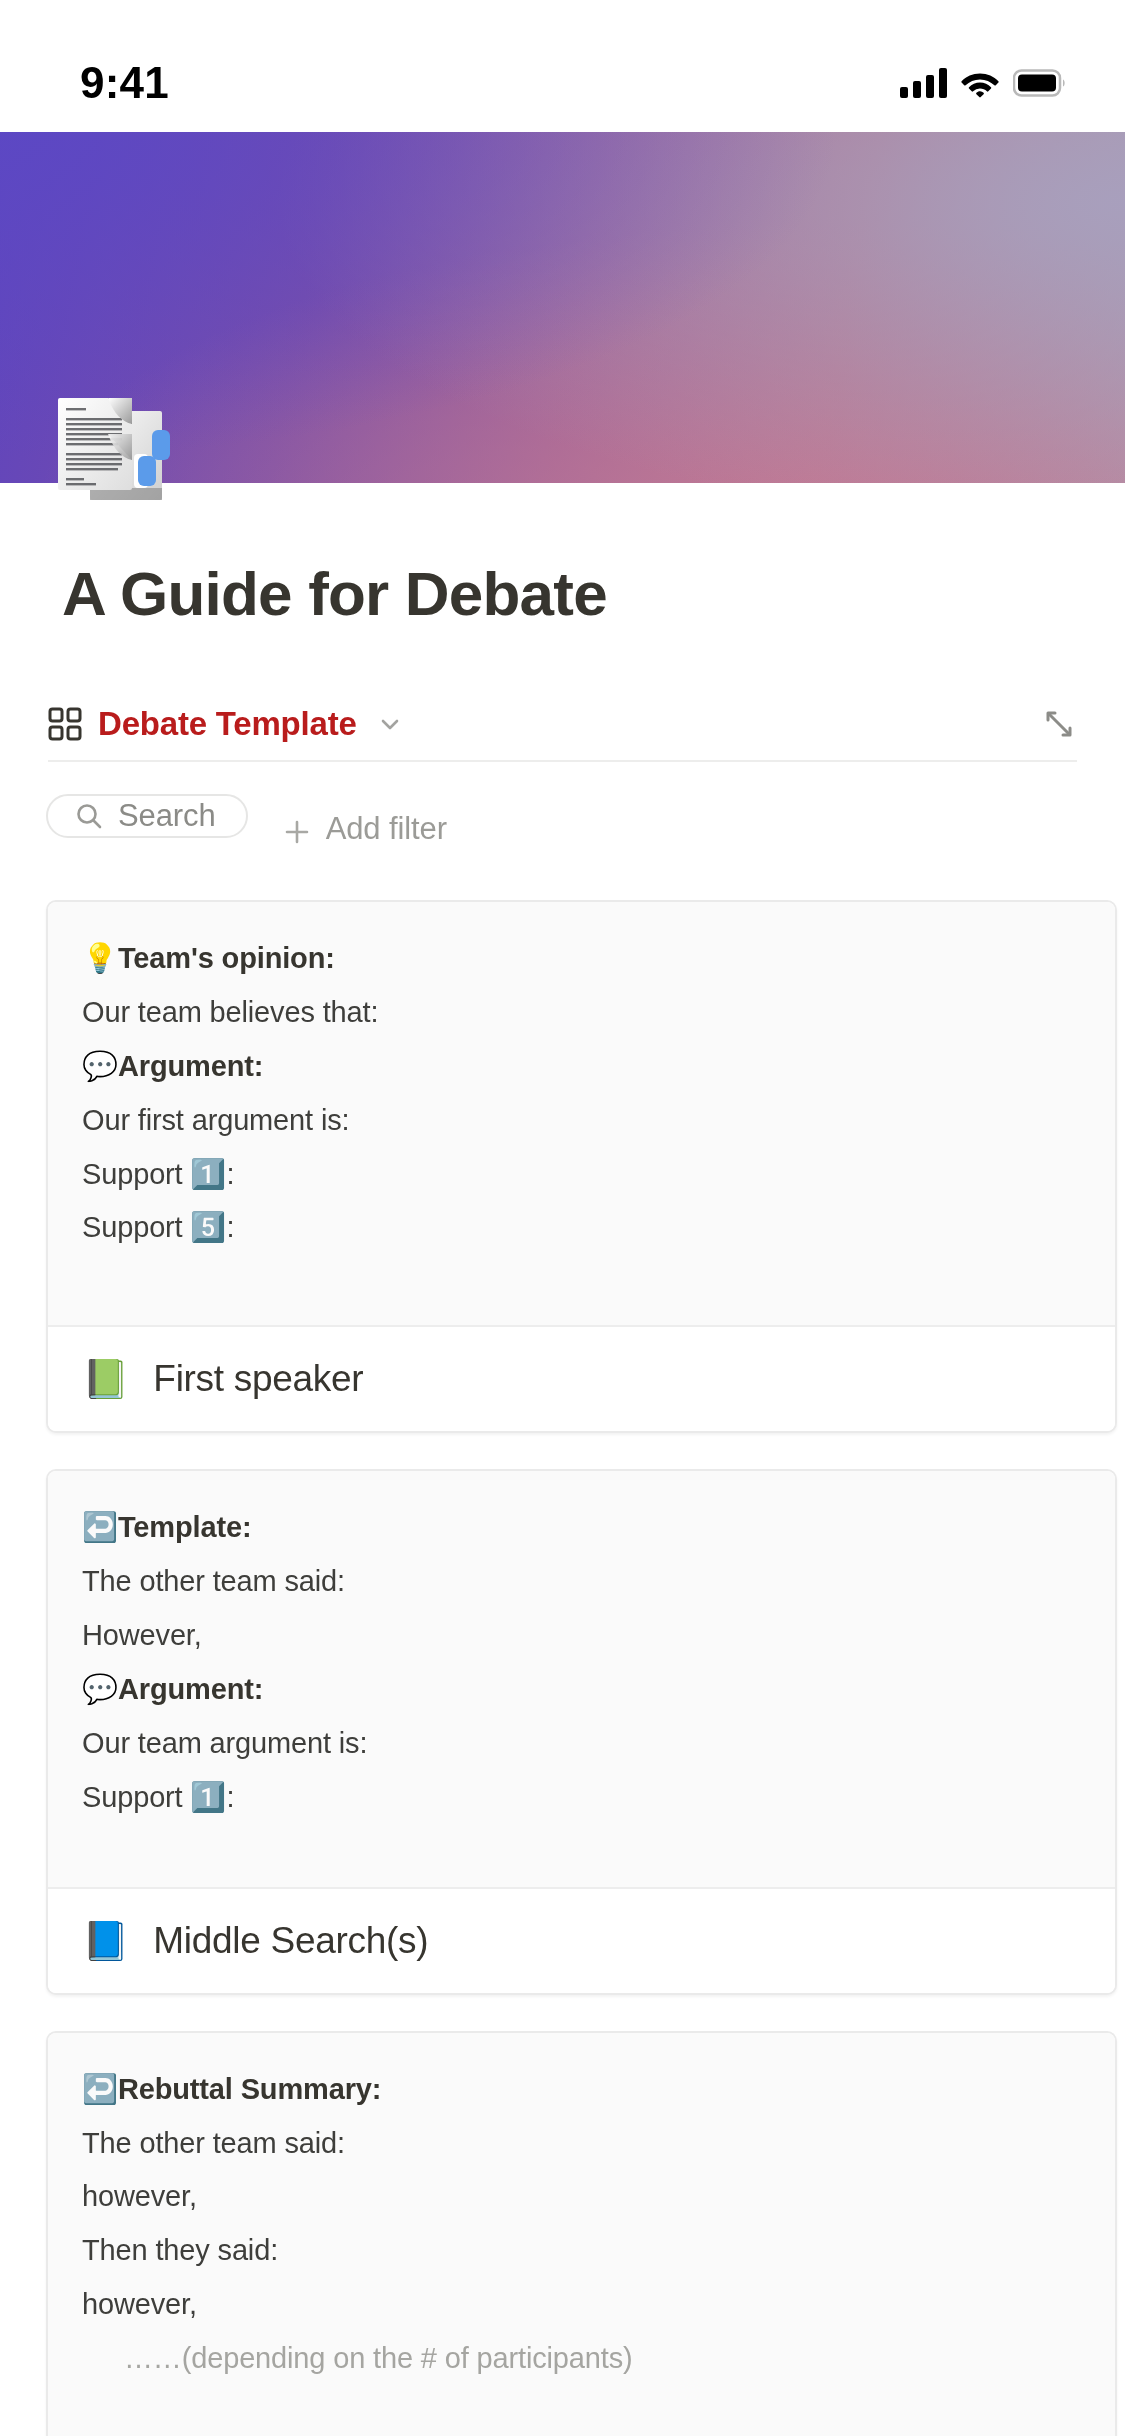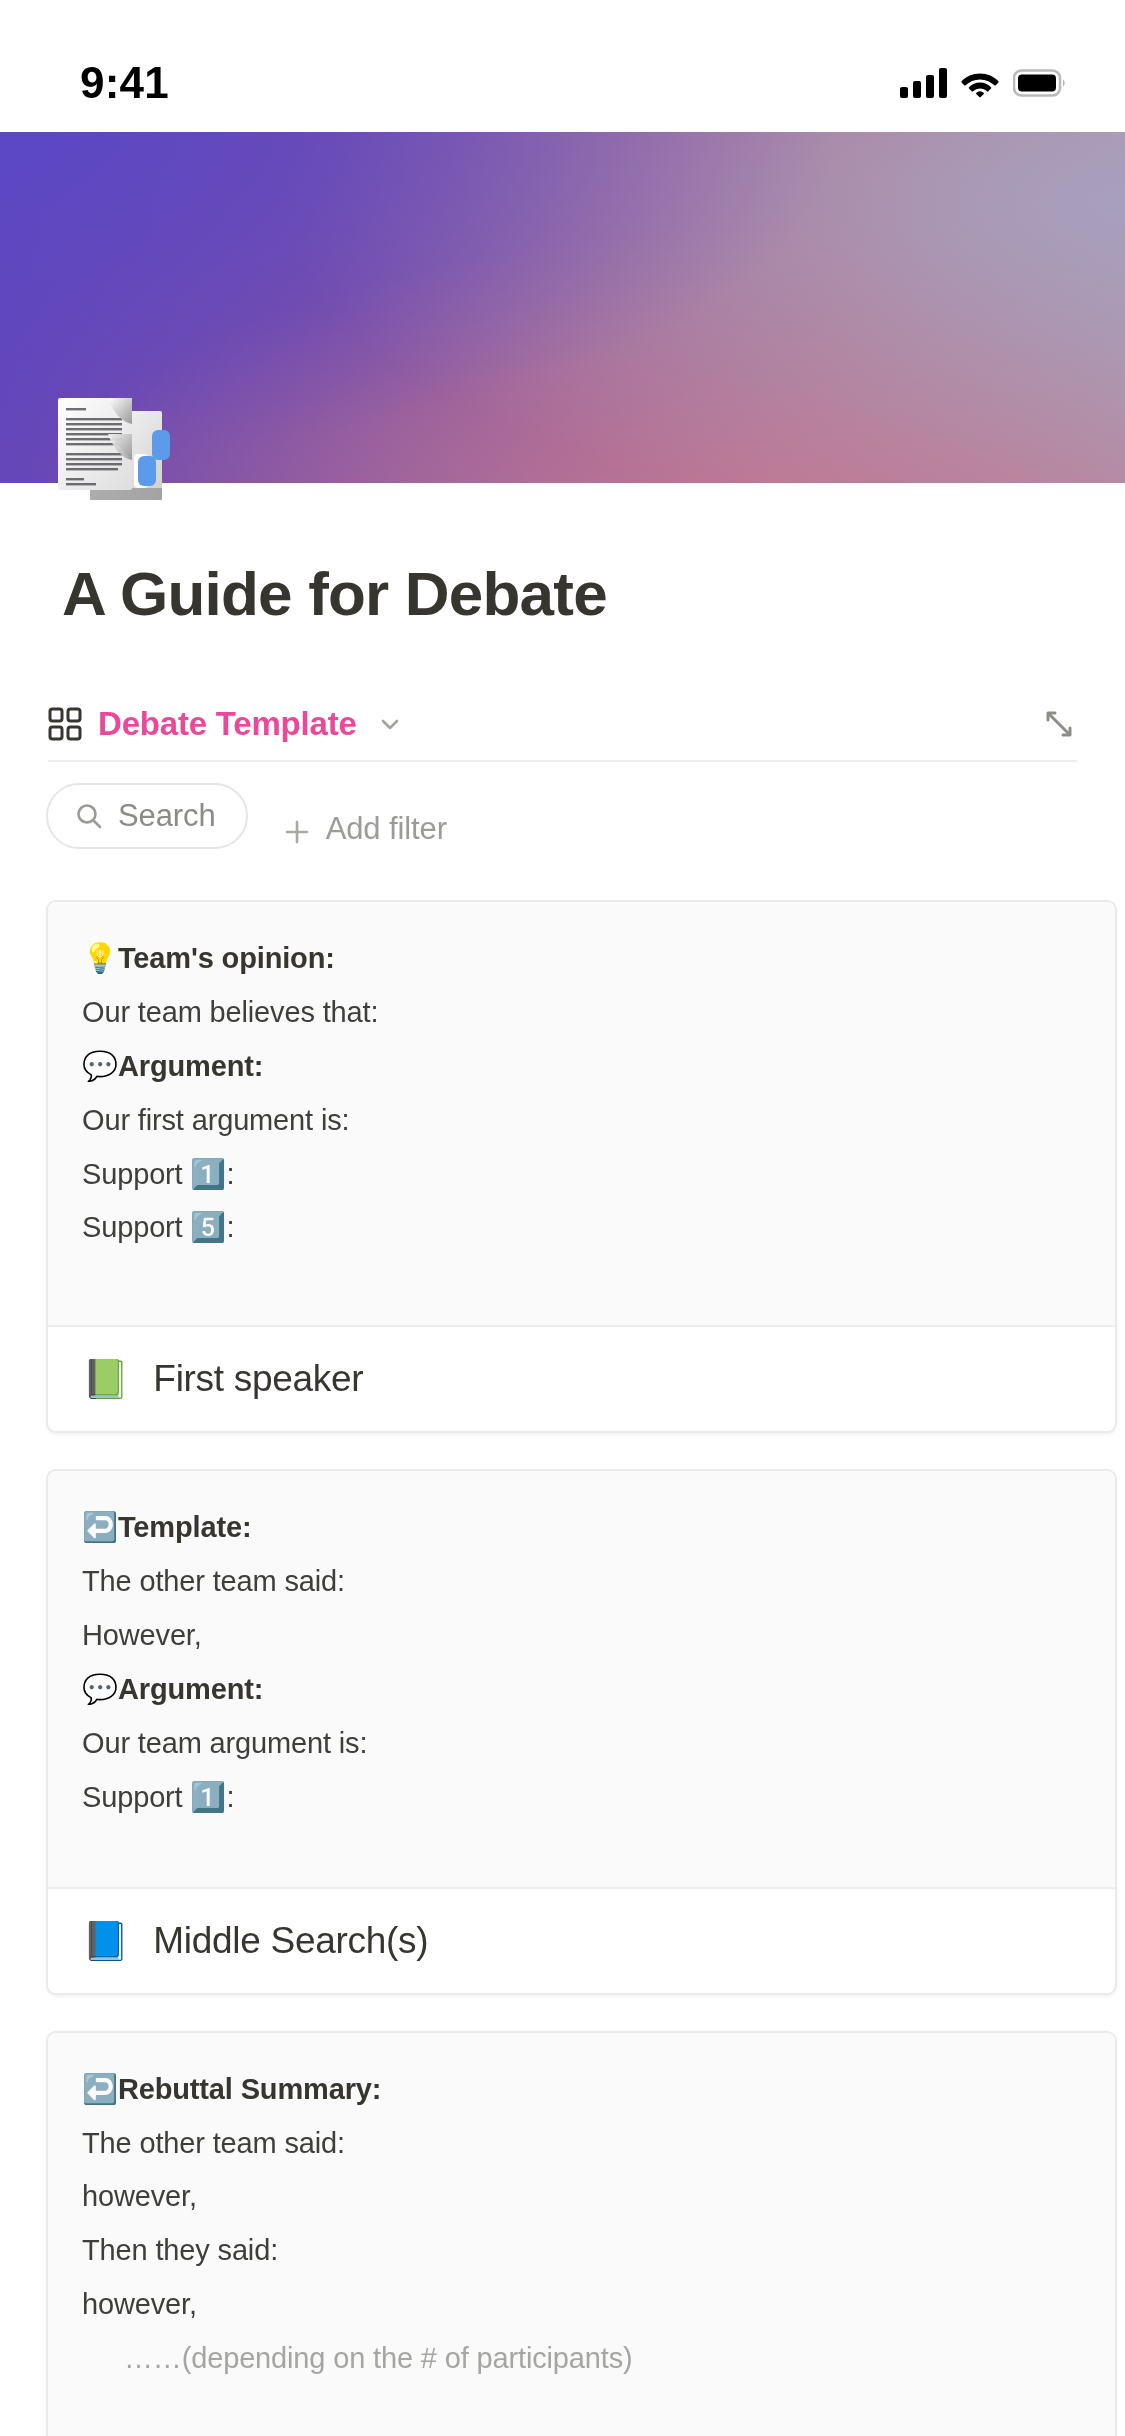--- a/index.html
+++ b/index.html
@@ -102,21 +102,21 @@
   }
   .view-tab {
     display: flex;
     align-items: center;
     gap: 16px;
   }
   .gallery-icon { width: 34px; height: 34px; display: block; flex: none; }
   .view-name {
     font-size: 33px;
     font-weight: 700;
-    color: #ec4899;
+    color: #b91c1c;
     letter-spacing: -0.2px;
   }
   .chev-down { width: 26px; height: 26px; display: block; margin-left: 4px; }
   .expand-btn { margin-left: auto; width: 36px; height: 36px; }
   .expand-btn svg { width: 100%; height: 100%; display: block; }
 
   .view-divider {
     position: absolute;
     left: 48px;
     top: 760px;
@@ -132,21 +132,21 @@
     top: 776px;
     height: 80px;
     display: flex;
     align-items: center;
     gap: 28px;
   }
   .search-pill {
     display: flex;
     align-items: center;
     gap: 14px;
-    height: 66px;
+    height: 44px;
     padding: 0 30px 0 26px;
     border: 2px solid #e6e6e5;
     border-radius: 34px;
     background: #ffffff;
   }
   .search-icon { width: 30px; height: 30px; display: block; }
   .search-label {
     font-size: 31px;
     color: #8b8b87;
     letter-spacing: -0.1px;

